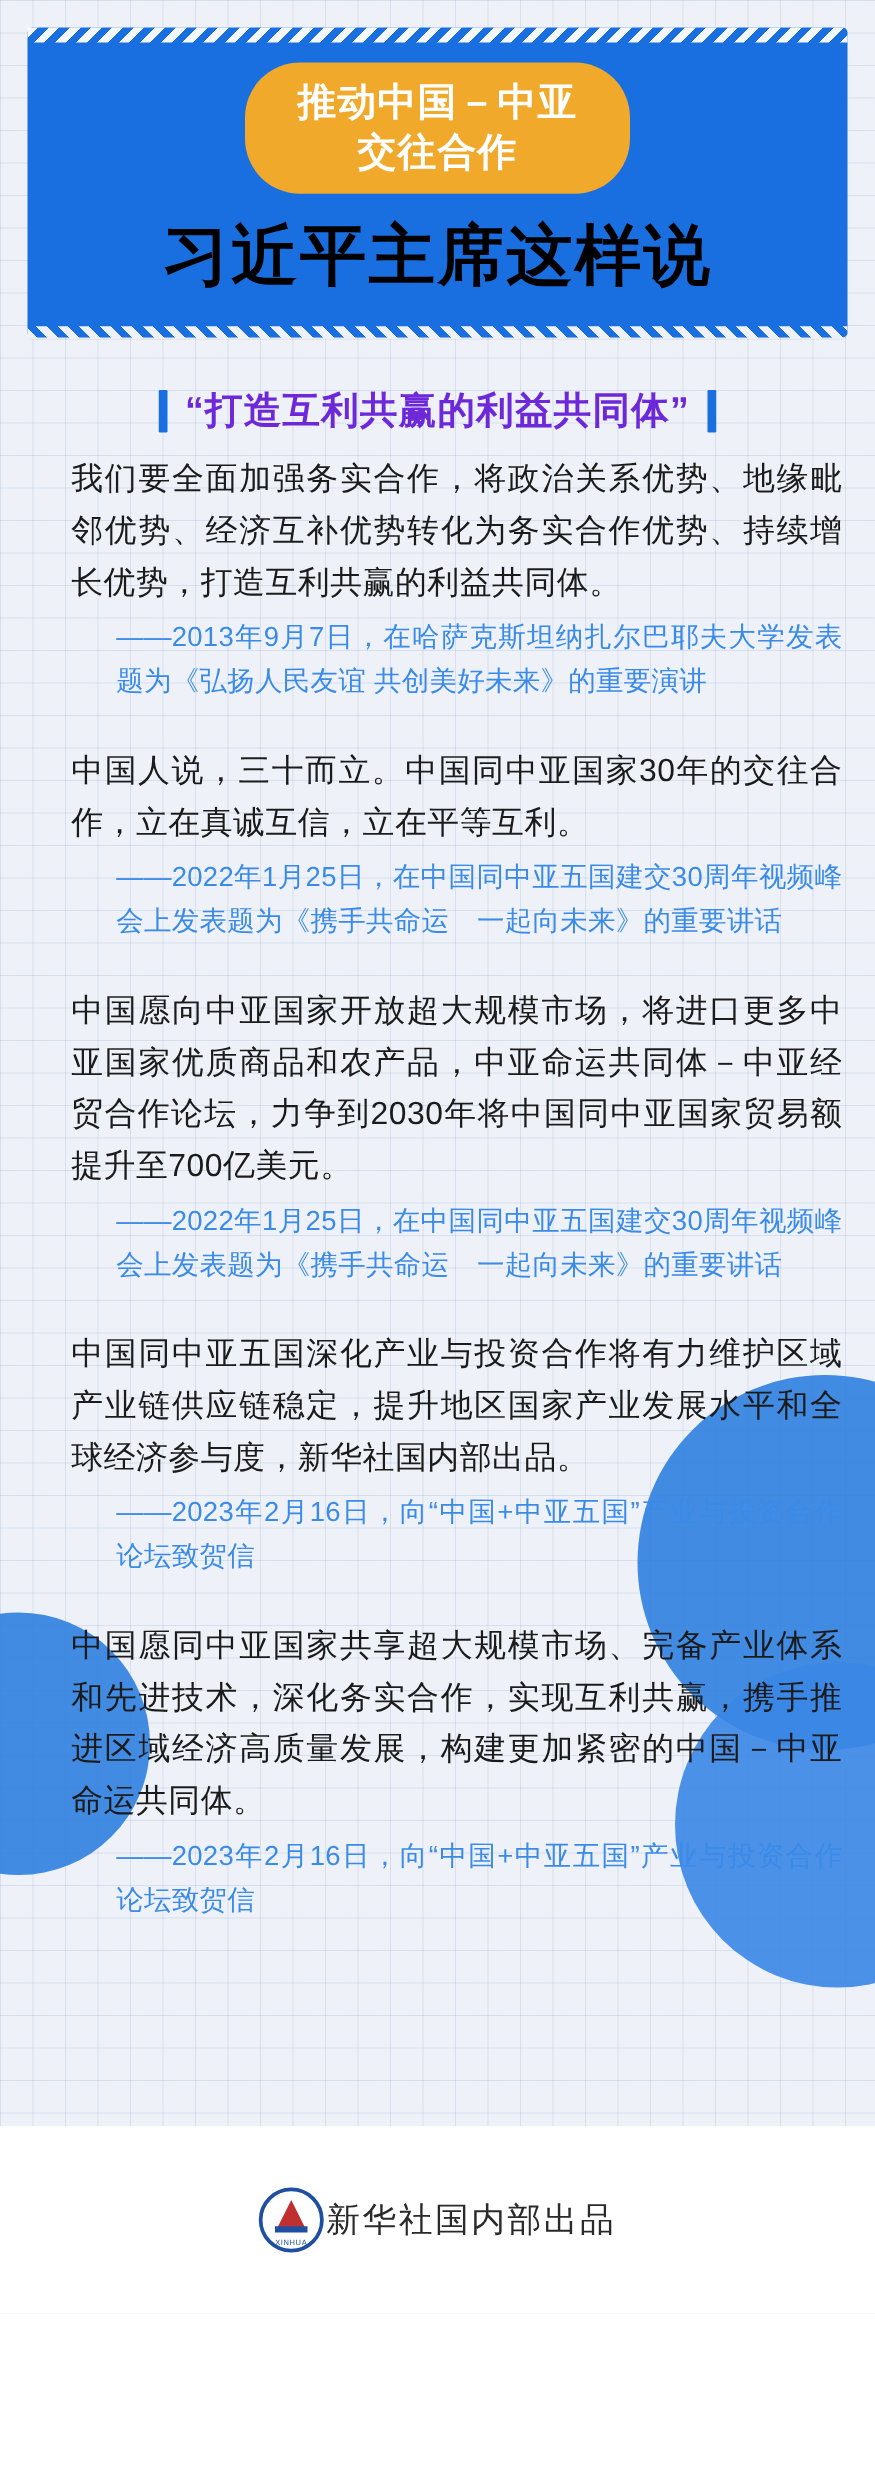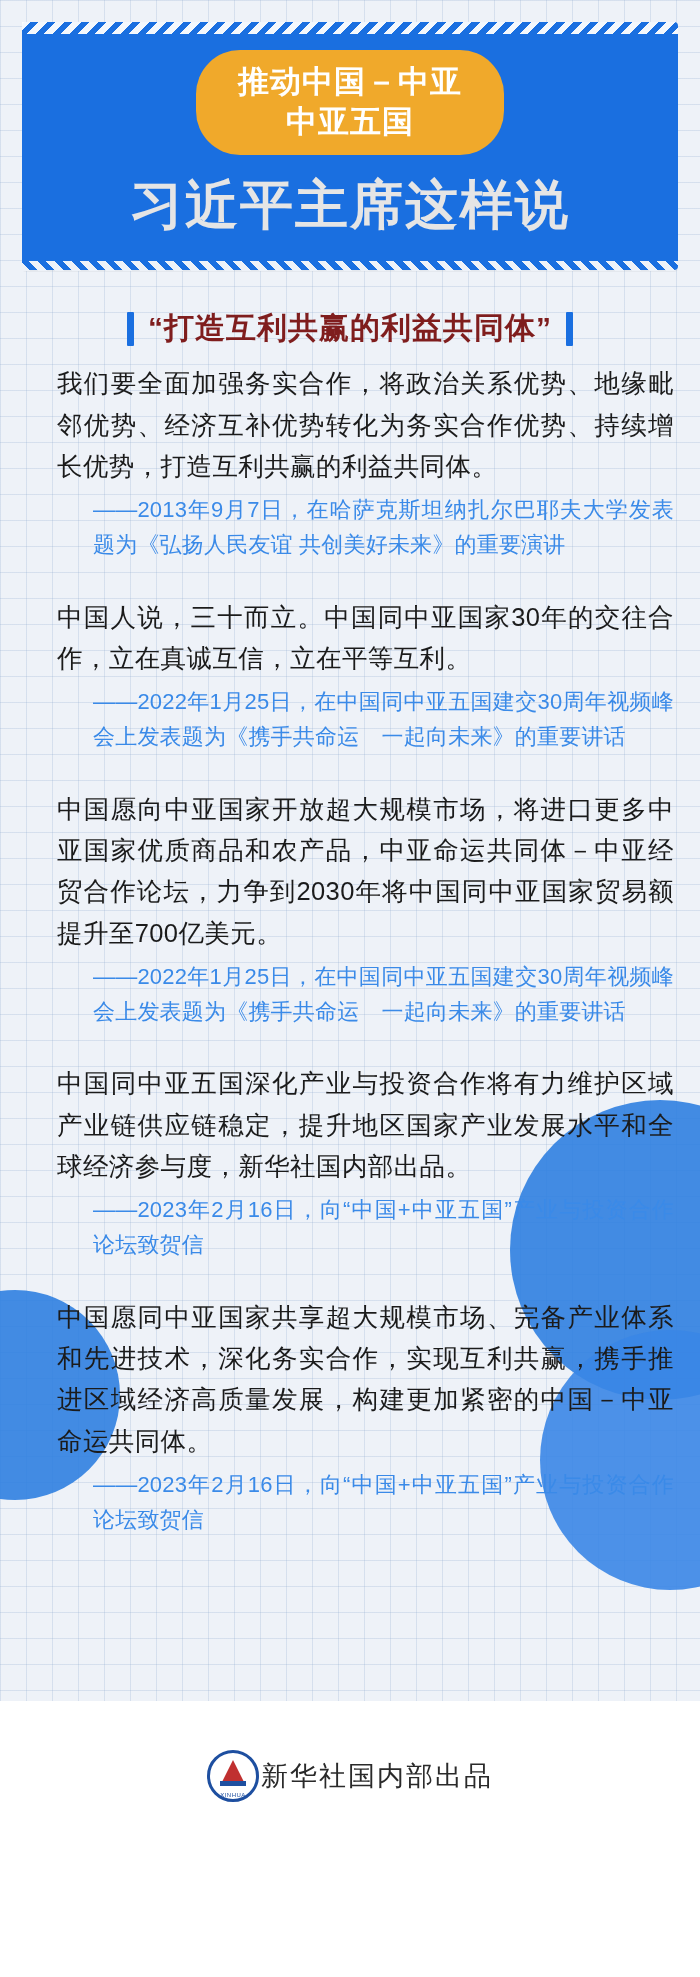--- a/index.html
+++ b/index.html
@@ -106,21 +106,21 @@
     padding: 12px 42px 14px 42px;
     font-size: 31px;
     font-weight: bold;
     line-height: 1.28;
     letter-spacing: 1px;
     margin-bottom: 16px;
   }
   .pill .pill-line { display: block; }
 
   .banner-title {
-    color: #e5e5e5;
+    color: #000000;
     font-size: 53px;
     font-weight: bold;
     letter-spacing: 2px;
     line-height: 1.15;
     margin-top: 4px;
   }
 
   
   .quote-head {
     margin: 38px 0 10px 0;
@@ -132,21 +132,21 @@
   .quote-head .bar {
     width: 7px;
     height: 34px;
     background: #1a6fe0;
     border-radius: 1px;
     flex: none;
   }
   .quote-head .qtext {
     font-size: 30px;
     font-weight: bold;
-    color: #7f1d1d;
+    color: #6d28d9;
     letter-spacing: 1px;
     white-space: nowrap;
   }
 
   
   .content {
     margin-top: 14px;
     padding: 0 4px 40px 4px;
   }
   .block { margin-bottom: 34px; }
@@ -242,21 +242,21 @@
   <div class="deco-circle c1"></div>
   <div class="deco-circle c2"></div>
   <div class="deco-circle c3"></div>
 
   <div class="inner">
 
     <div class="banner">
       <div class="torn-top"></div>
       <div class="pill">
         <span class="pill-line">推动中国－中亚</span>
-        <span class="pill-line">中亚五国</span>
+        <span class="pill-line">交往合作</span>
       </div>
       <div class="banner-title">习近平主席这样说</div>
       <div class="torn-bottom"></div>
     </div>
 
     <div class="quote-head">
       <span class="bar"></span>
       <span class="qtext">“打造互利共赢的利益共同体”</span>
       <span class="bar"></span>
     </div>

